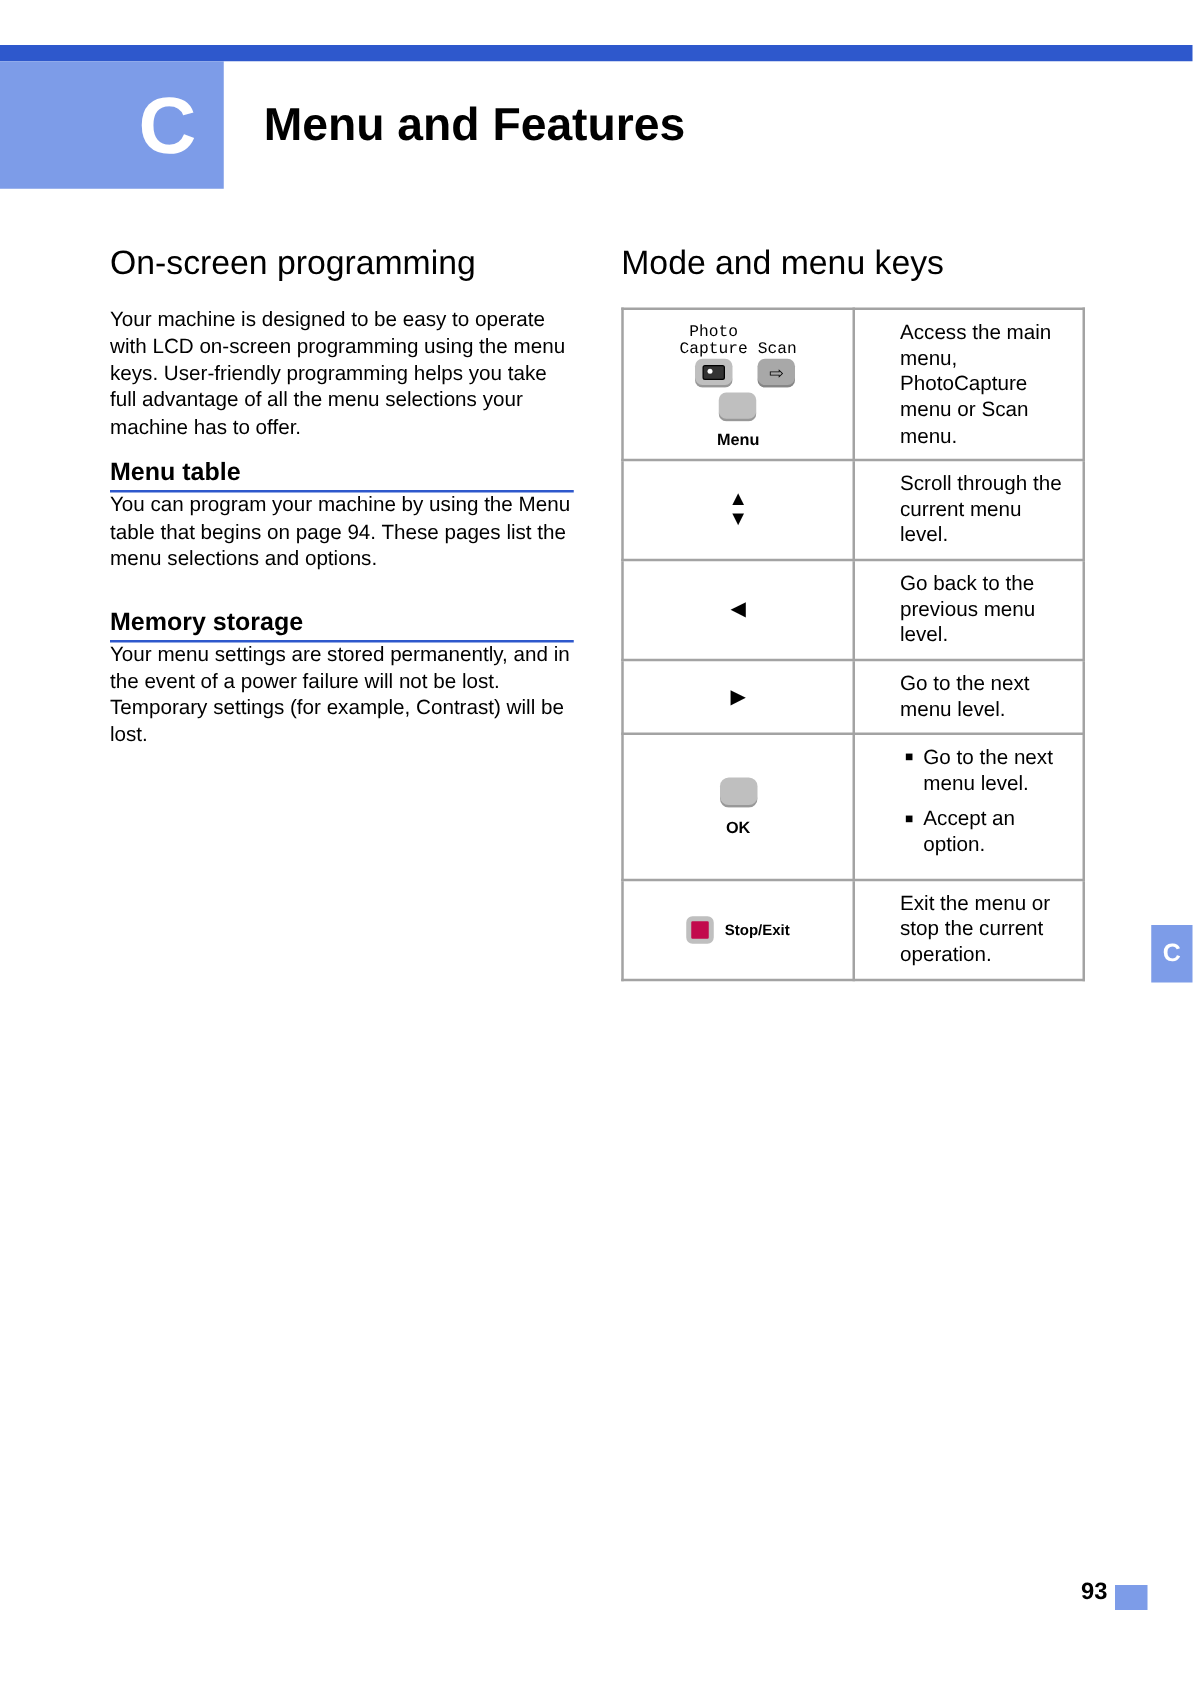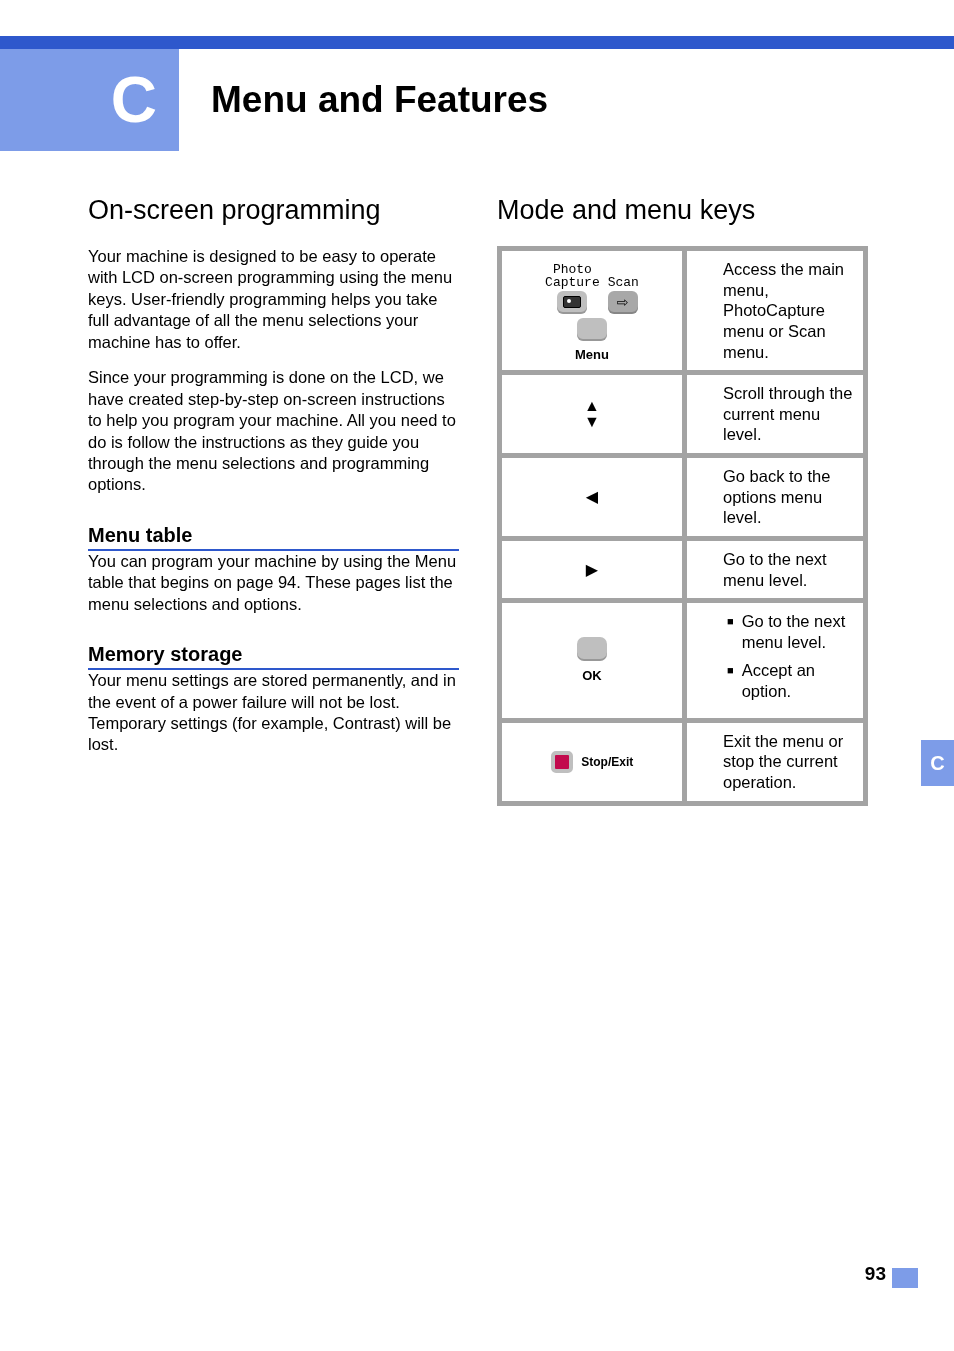--- a/index.html
+++ b/index.html
@@ -72,21 +72,21 @@
   .para {
     line-height: 1.30;
     margin-bottom: 14px;
   }
   table.keys {
     border-collapse: collapse;
     width: 100%;
     margin-top: 6px;
   }
   table.keys td {
-    border: 5px solid #a3a3a3;
+    border: 2px solid #a3a3a3;
     padding: 8px 10px;
     vertical-align: middle;
     font-size: 16.5px;
   }
   table.keys td.desc { vertical-align: top; line-height: 1.25; padding-left: 36px; }
   table.keys td.keycell { text-align: center; }
   .keycell .label-top { font-size: 13px; font-family: "Courier New", monospace; line-height: 1; }
   .keycell .label-small { font-size: 13px; font-weight: bold; margin-top: 16px; }
   .menu-keys-graphic { display:inline-block; text-align:center; }
   .key-btn {
@@ -163,21 +163,20 @@
 <div class="chapter-block">
   <div class="chapter-marker">C</div>
   <div class="chapter-title">Menu and Features</div>
 </div>
 
 <div class="columns">
 
   <div class="col">
     <h2 class="section">On-screen programming</h2>
     <p class="para">Your machine is designed to be easy to operate with LCD on-screen programming using the menu keys. User-friendly programming helps you take full advantage of all the menu selections your machine has to offer.</p>
-    <p class="para" style="margin-bottom:28px">Since your programming is done on the LCD, we have created step-by-step on-screen instructions to help you program your machine. All you need to do is follow the instructions as they guide you through the menu selections and programming options.</p>
 
     <h3 class="subsection">Menu table</h3>
     <p class="para" style="margin-bottom:28px">You can program your machine by using the Menu table that begins on page 94. These pages list the menu selections and options.</p>
 
     <h3 class="subsection">Memory storage</h3>
     <p class="para">Your menu settings are stored permanently, and in the event of a power failure will not be lost. Temporary settings (for example, Contrast) will be lost.</p>
   </div>
 
   <div class="col">
     <h2 class="section">Mode and menu keys</h2>
@@ -217,21 +216,21 @@
           <div class="arrow">▲</div>
           <div class="arrow">▼</div>
         </td>
         <td class="desc">Scroll through the current menu level.</td>
       </tr>
 
       <tr>
         <td class="keycell">
           <div class="arrow">◀</div>
         </td>
-        <td class="desc">Go back to the options menu level.</td>
+        <td class="desc">Go back to the previous menu level.</td>
       </tr>
 
       <tr>
         <td class="keycell">
           <div class="arrow">▶</div>
         </td>
         <td class="desc">Go to the next menu level.</td>
       </tr>
 
       <tr>

